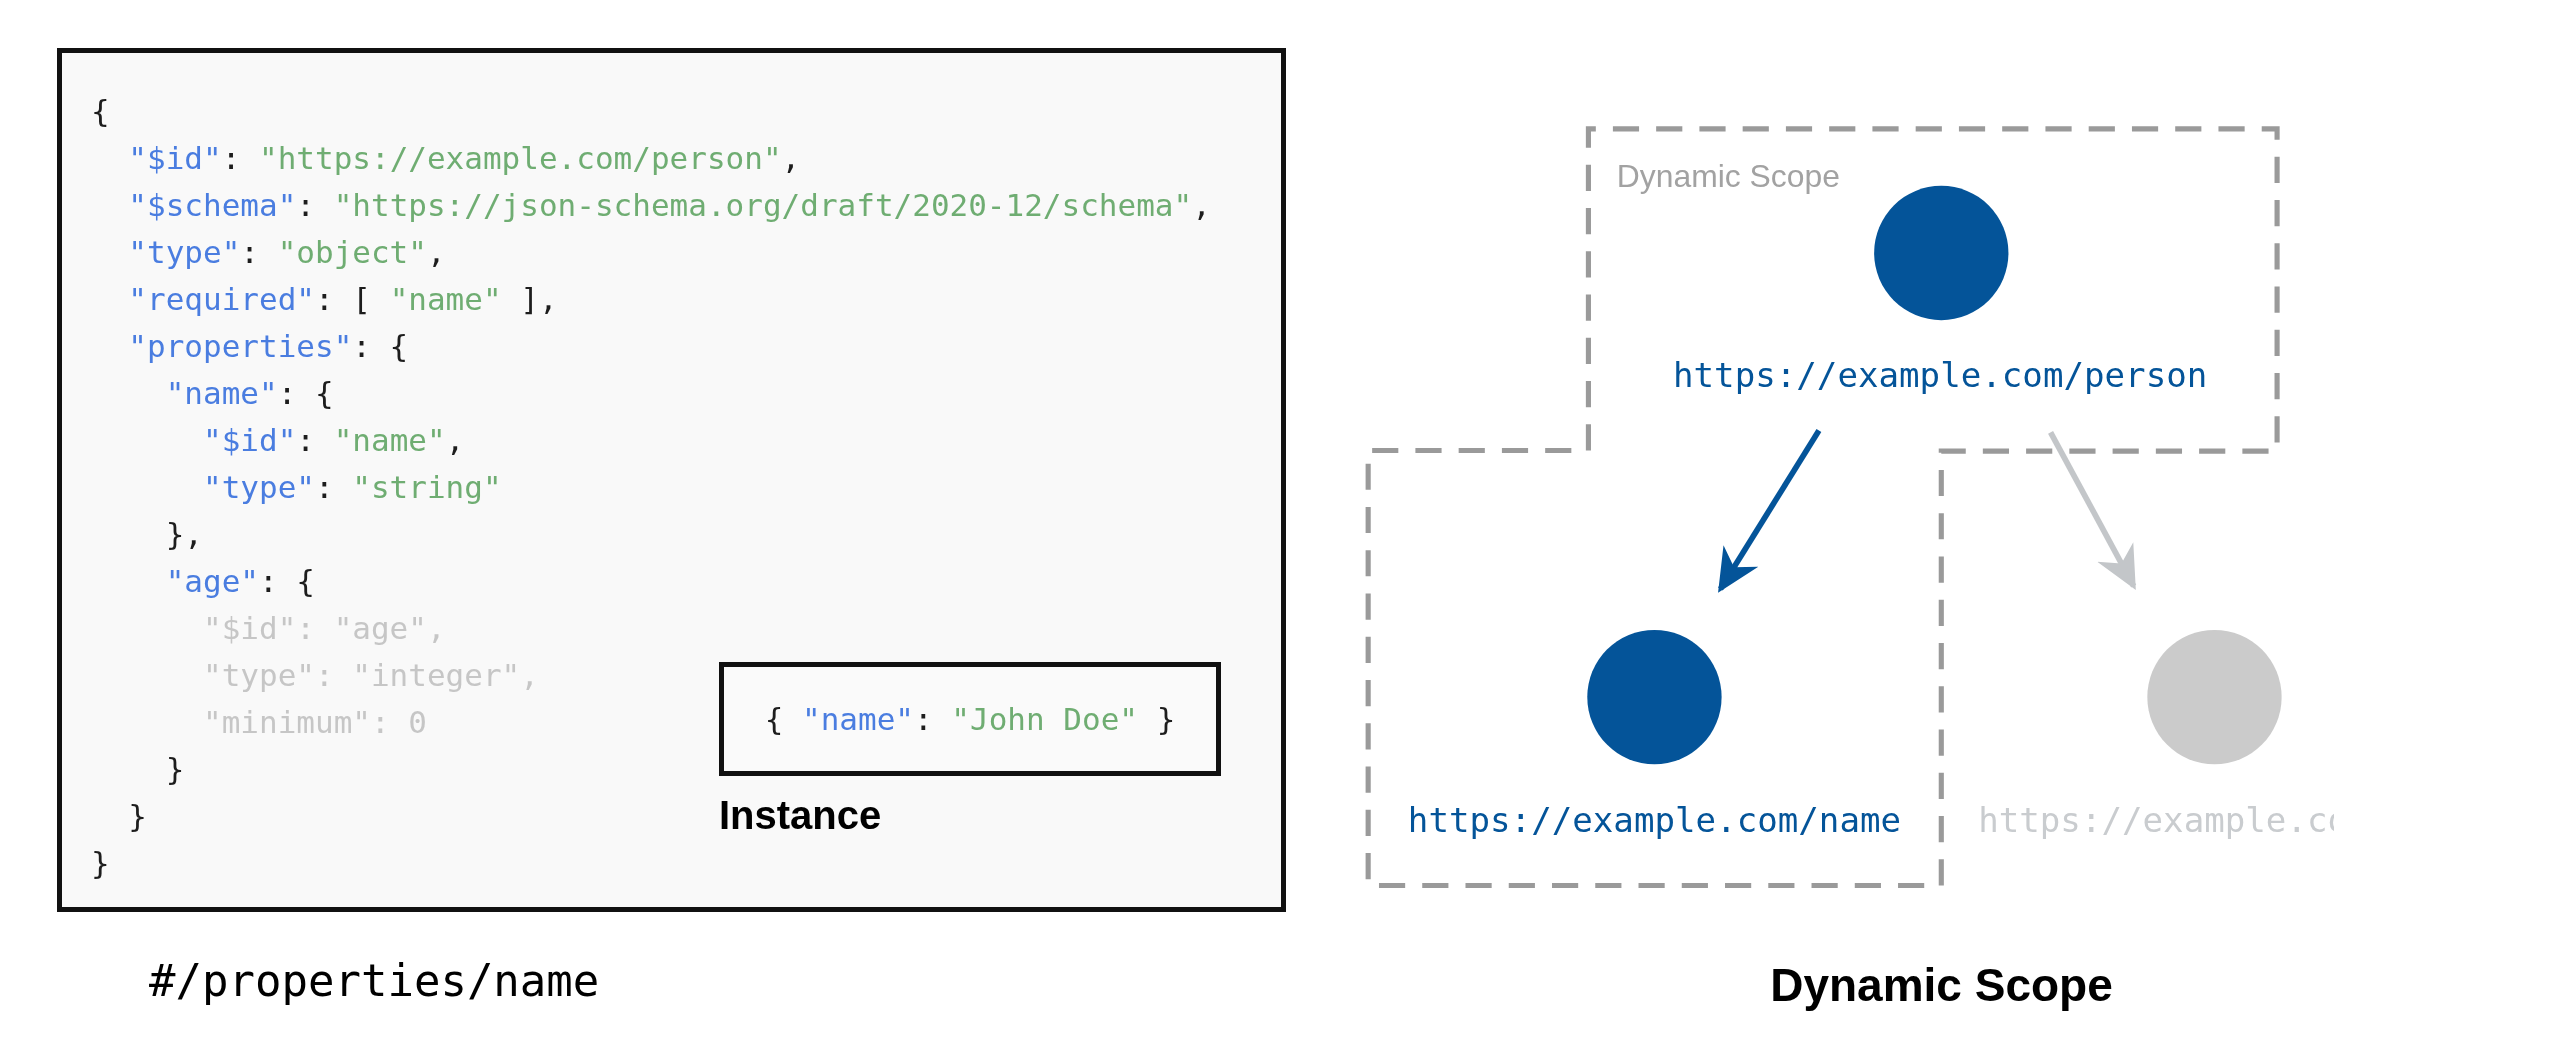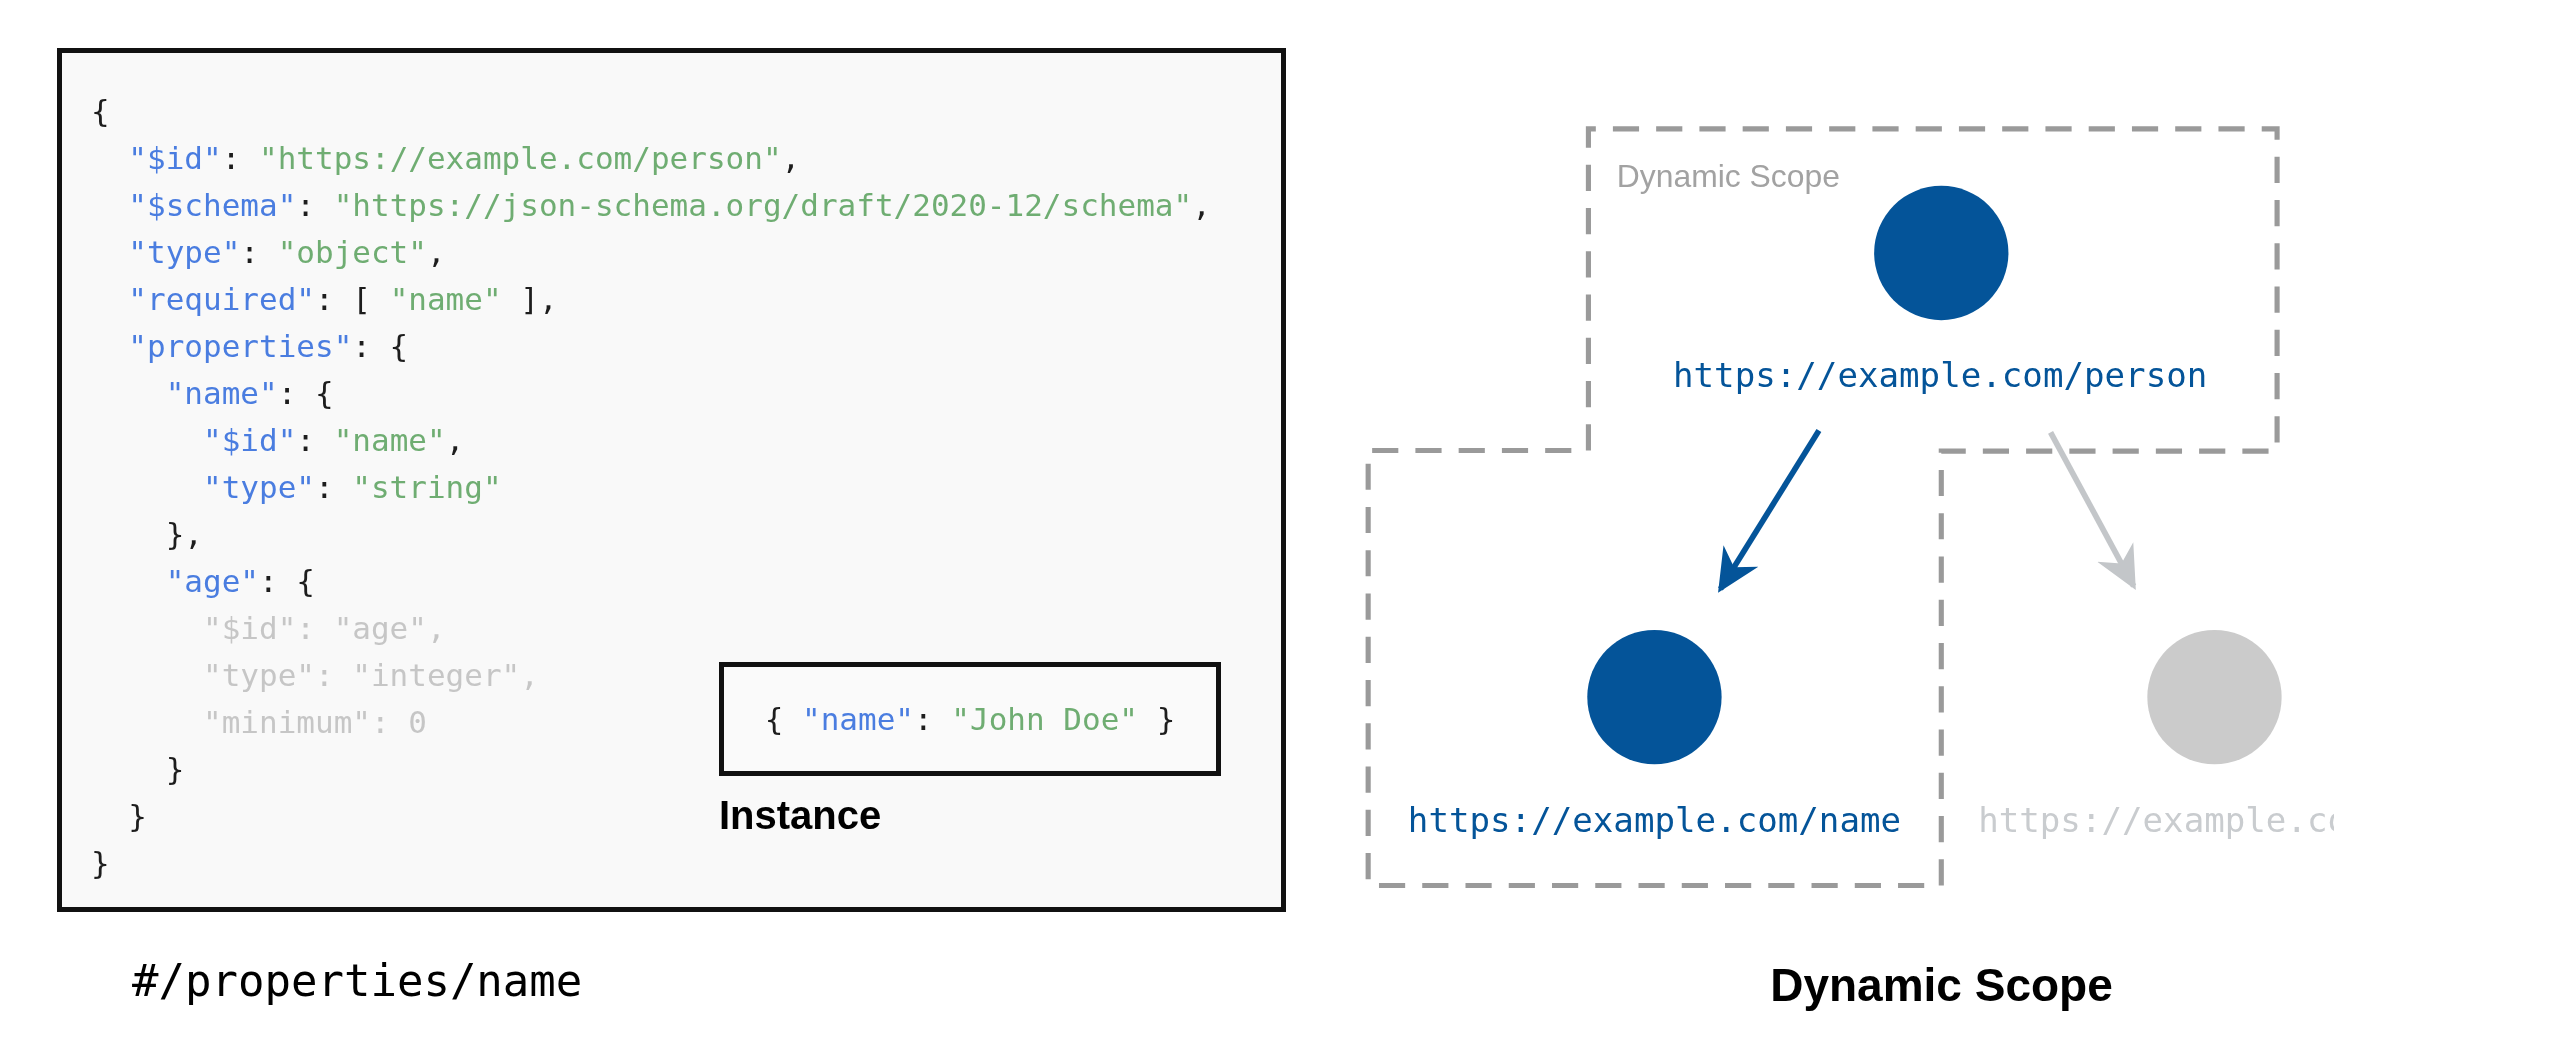--- a/index.html
+++ b/index.html
@@ -62,21 +62,21 @@
 
   
   .left-caption {
     position: absolute;
     left: 122px; top: 955px;
     display: flex;
     align-items: baseline;
     color: #000;
   }
   .cap-bold { font-weight: bold; font-size: 46px; font-family: "Liberation Sans", sans-serif; }
-  .cap-mono { font-family: "DejaVu Sans Mono", monospace; font-size: 44px; margin-left: 10px; }
+  .cap-mono { font-family: "DejaVu Sans Mono", monospace; font-size: 44px; margin-left: 27px; }
   .right-caption {
     position: absolute;
     left: 1537px; top: 958px;
     width: 809px;
     text-align: center;
     font-weight: bold;
     font-size: 46px;
     color: #000;
   }
 

